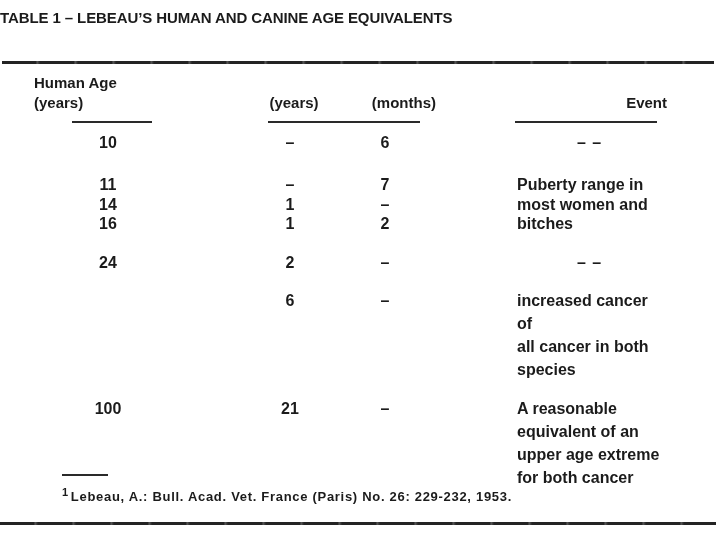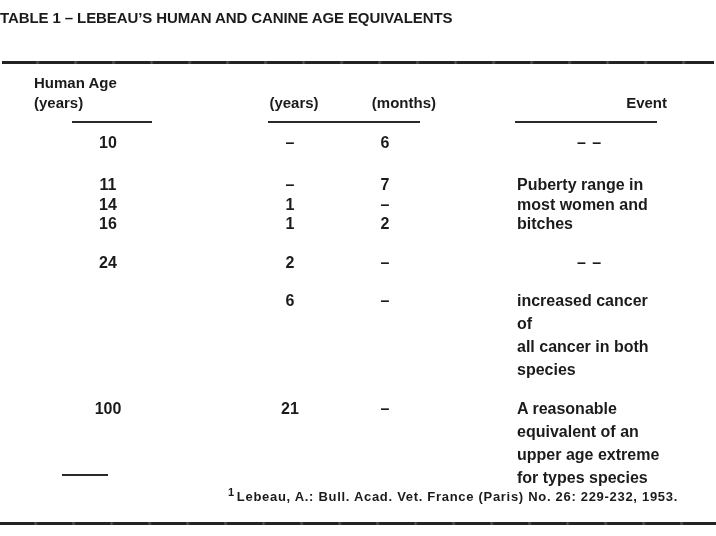--- a/index.html
+++ b/index.html
@@ -52,24 +52,23 @@
   .col-ed{left:517px;width:145px;text-align:center;letter-spacing:1px;}
 
   .g0{top:133px;line-height:20px;}
   .g1{top:175px;line-height:19.5px;}
   .g2{top:253px;line-height:20px;text-align:center;}
   .g3{top:289px;line-height:23px;}
   .g4{top:390px;line-height:23px;margin-top:7px;}
 
   
   .footnote{
-    top:488px;left:78px;width:600px;
+    top:488px;left:62px;width:600px;
     font-size:13px;line-height:17px;
     letter-spacing:0.7px;
-    text-align:right;
   }
   .footnote sup{font-size:11px;line-height:0;vertical-align:5px;margin-right:2px;}
 </style>
 </head>
 <body>
 
 <div class="page">
 
   <div class="abs title">
     <div>TABLE 1 – LEBEAU’S HUMAN AND CANINE AGE EQUIVALENTS</div>
@@ -155,20 +154,20 @@
   <div class="cell col-y g4">
     <div>21</div>
   </div>
   <div class="cell col-m g4">
     <div>–</div>
   </div>
   <div class="cell col-e g4">
     <div>A reasonable</div>
     <div>equivalent of an</div>
     <div>upper age extreme</div>
-    <div>for types species</div>
+    <div>for both cancer</div>
   </div>
 
   <div class="abs footnote">
     <sup>1</sup><span>Lebeau, A.: Bull. Acad. Vet. France (Paris) No. 26: 229-232, 1953.</span>
   </div>
 
 </div>
 
 </body></html>

